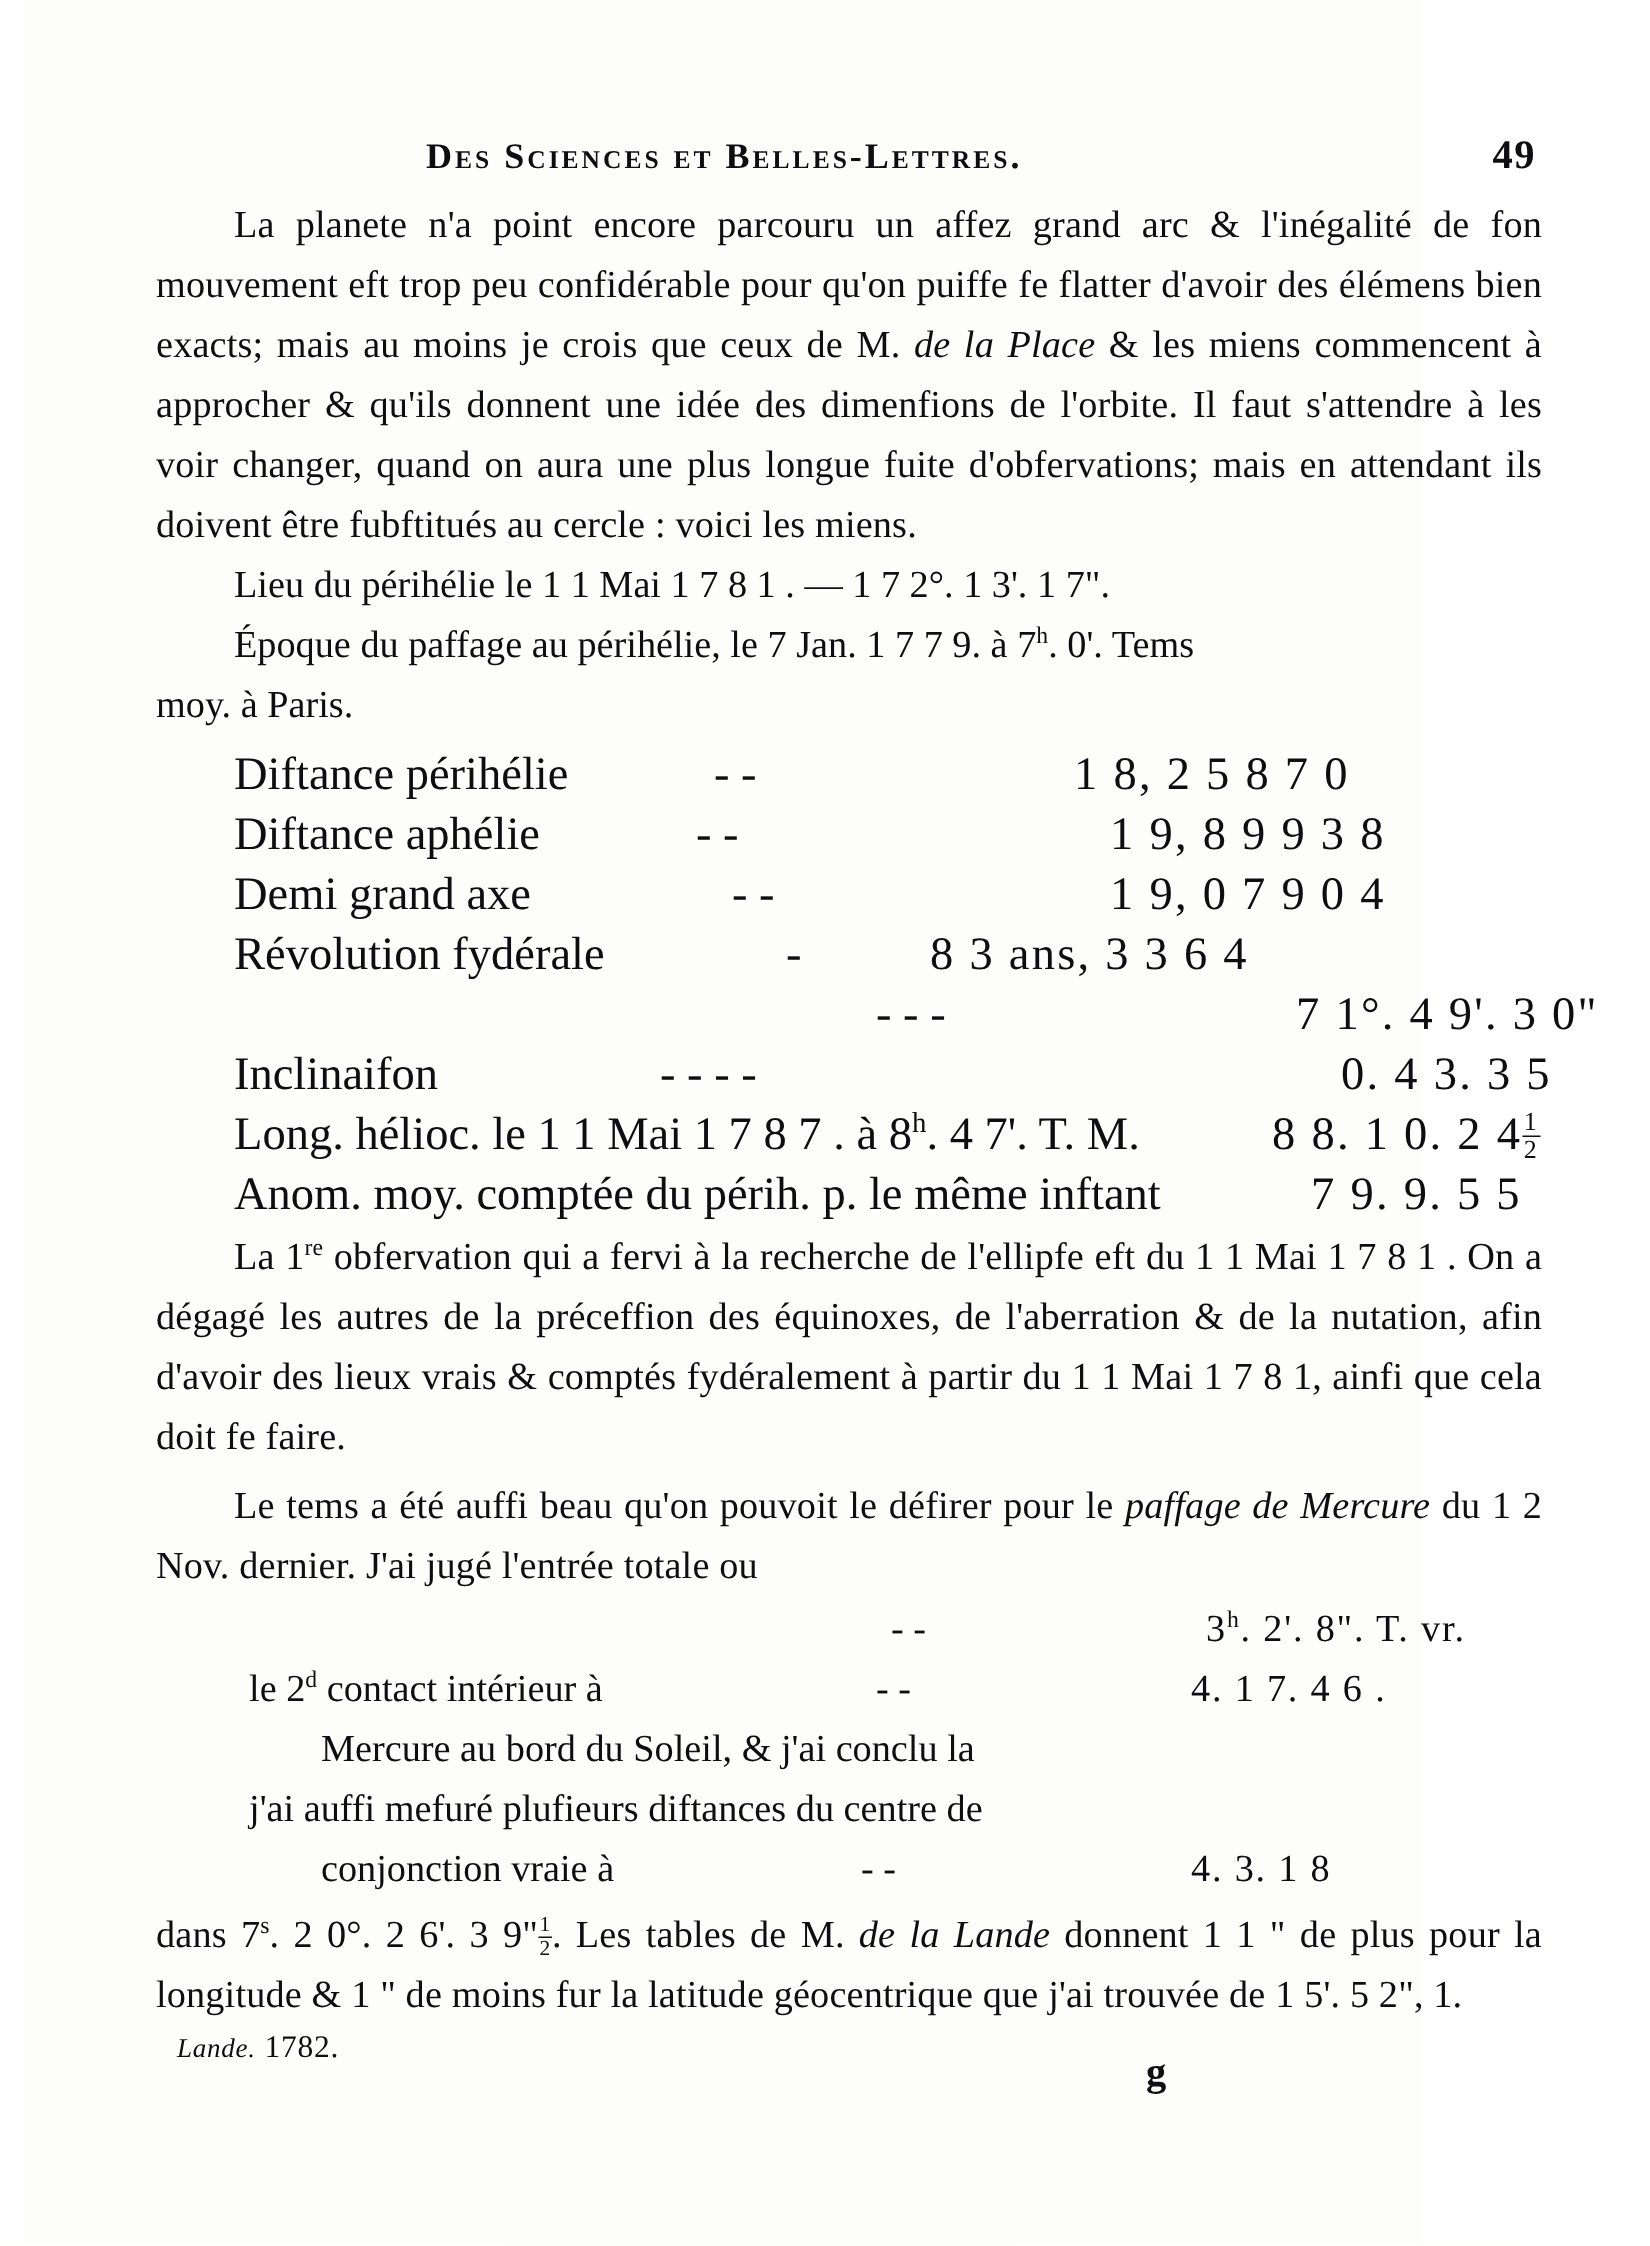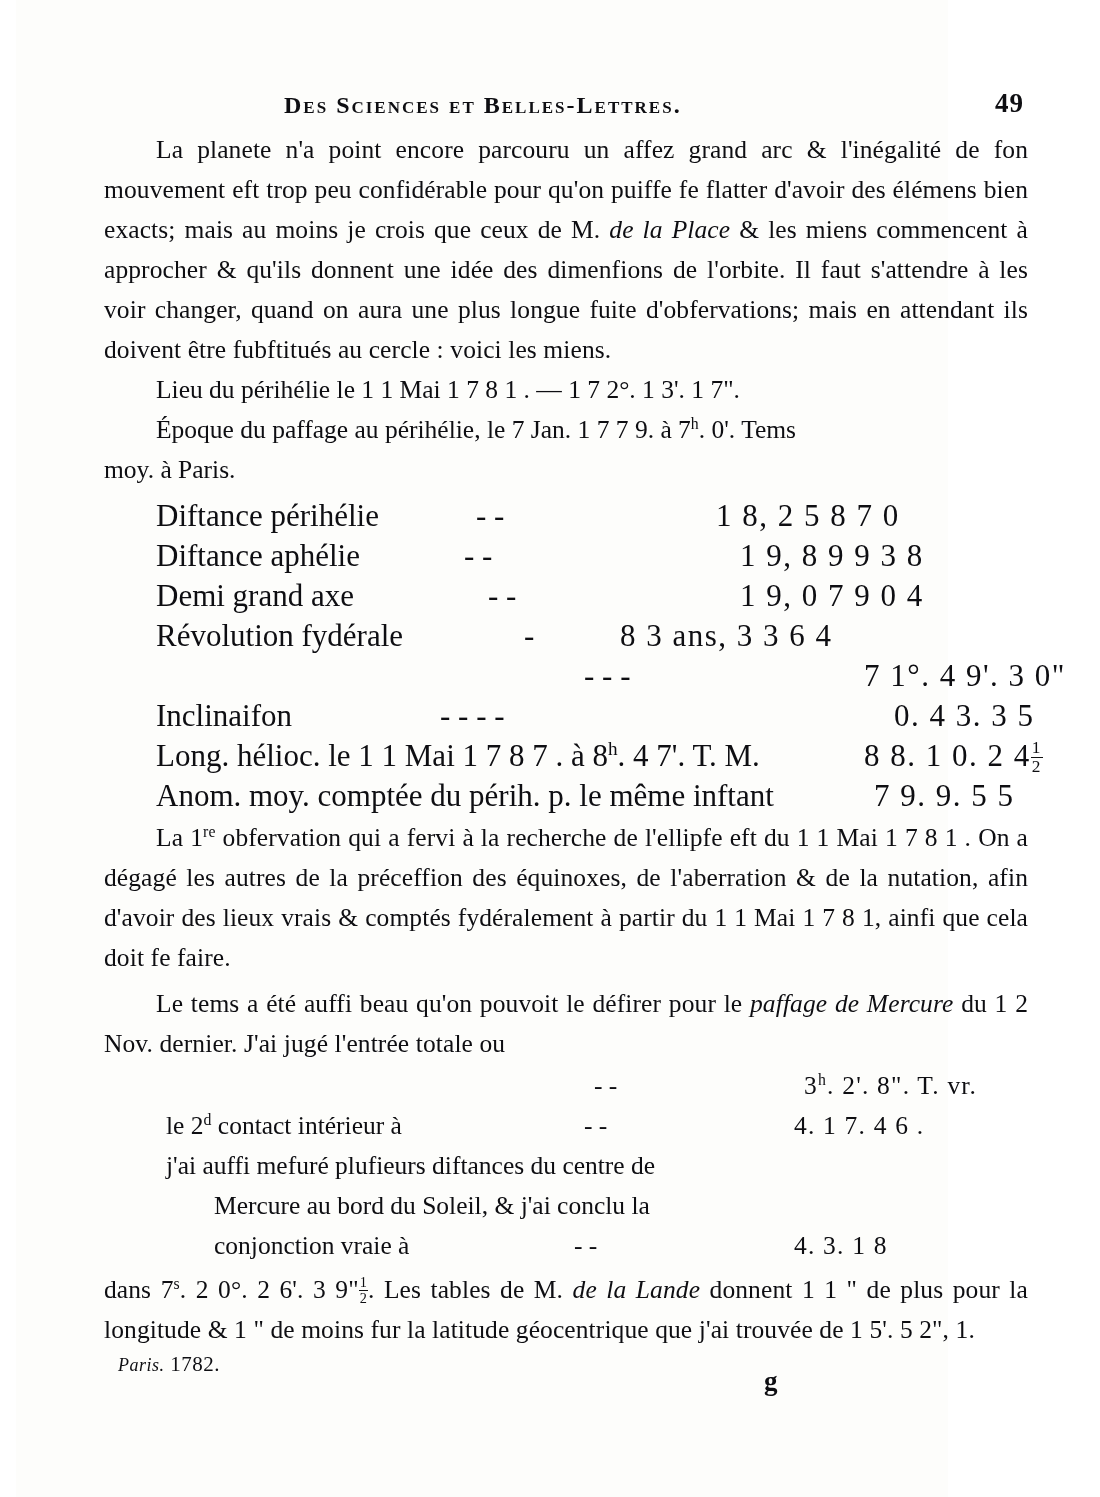--- a/index.html
+++ b/index.html
@@ -212,21 +212,21 @@
       </div>
 
       <div class="elem-row">
         <span class="elem-label">Inclinaifon</span>
         <span class="elem-lead" style="left:336px">-        -        -        -</span>
         <span class="elem-val" style="left:790px">0. 4 3. 3 5</span>
       </div>
 
       <div class="elem-row">
         <span class="elem-label"><span>Long. hélioc. le 1 1 Mai 1 7 8 7 . à 8</span><sup>h</sup><span>. 4 7'. T. M.</span></span>
-        <span class="elem-val" style="left:760px"><span>8 8.   1 0.   2 4</span><span class="frac"><span class="num">1</span><span class="den">2</span></span></span>
+        <span class="elem-val" style="left:744px"><span>8 8.   1 0.   2 4</span><span class="frac"><span class="num">1</span><span class="den">2</span></span></span>
       </div>
 
       <div class="elem-row">
         <span class="elem-label">Anom. moy. comptée du périh. p. le même inftant</span>
         <span class="elem-val" style="left:770px">7 9.    9.   5 5</span>
       </div>
 
     </div>
 
     <p class="para indent" style="margin-top:2px"><span>La 1</span><sup>re</sup><span> obfervation qui a fervi à la recherche de l'ellipfe eft du 1 1 Mai 1 7 8 1 .    On a dégagé les autres de la préceffion des équinoxes, de l'aberration &amp; de la nutation, afin d'avoir des lieux vrais &amp; comptés fydéralement à partir du 1 1 Mai 1 7 8 1, ainfi que cela doit fe faire.</span></p>
@@ -240,36 +240,36 @@
         <span class="obs-val" style="left:700px"><span>3</span><sup>h</sup><span>.   2'.   8". T. vr.</span></span>
       </div>
 
       <div class="obs-row">
         <span class="obs-label"><span>le 2</span><sup>d</sup><span> contact intérieur à</span></span>
         <span class="obs-lead" style="left:480px">-       -</span>
         <span class="obs-val" style="left:690px">4.  1 7.  4 6 .</span>
       </div>
 
       <div class="obs-row">
+        <span class="obs-label deep">Mercure au bord du Soleil, &amp; j'ai conclu la</span>
+      </div>
+
+      <div class="obs-row">
         <span class="obs-label">j'ai auffi mefuré plufieurs diftances du centre de</span>
-      </div>
-
-      <div class="obs-row">
-        <span class="obs-label deep">Mercure au bord du Soleil, &amp; j'ai conclu la</span>
       </div>
 
       <div class="obs-row">
         <span class="obs-label deep">conjonction vraie à</span>
         <span class="obs-lead" style="left:470px">-        -</span>
         <span class="obs-val" style="left:690px">4.   3.  1 8</span>
       </div>
 
     </div>
 
     <p class="para" style="margin-top:4px"><span>dans 7</span><sup>s</sup><span>. 2 0°. 2 6'. 3 9"</span><span class="frac"><span class="num">1</span><span class="den">2</span></span><span>.    Les tables de M. </span><span class="it">de la Lande</span><span> donnent 1 1 " de plus pour la longitude &amp; 1 " de moins fur la latitude géocentrique que j'ai trouvée de 1 5'. 5 2", 1.</span></p>
 
   </div>
 
   <div class="footer">
-    <div class="sig-left"><span class="hist">Paris.</span>&nbsp;<span>1782.</span></div>
+    <div class="sig-left"><span class="hist">Lande.</span>&nbsp;<span>1782.</span></div>
     <div class="sig-right">g</div>
   </div>
 </div>
 
 </body></html>

